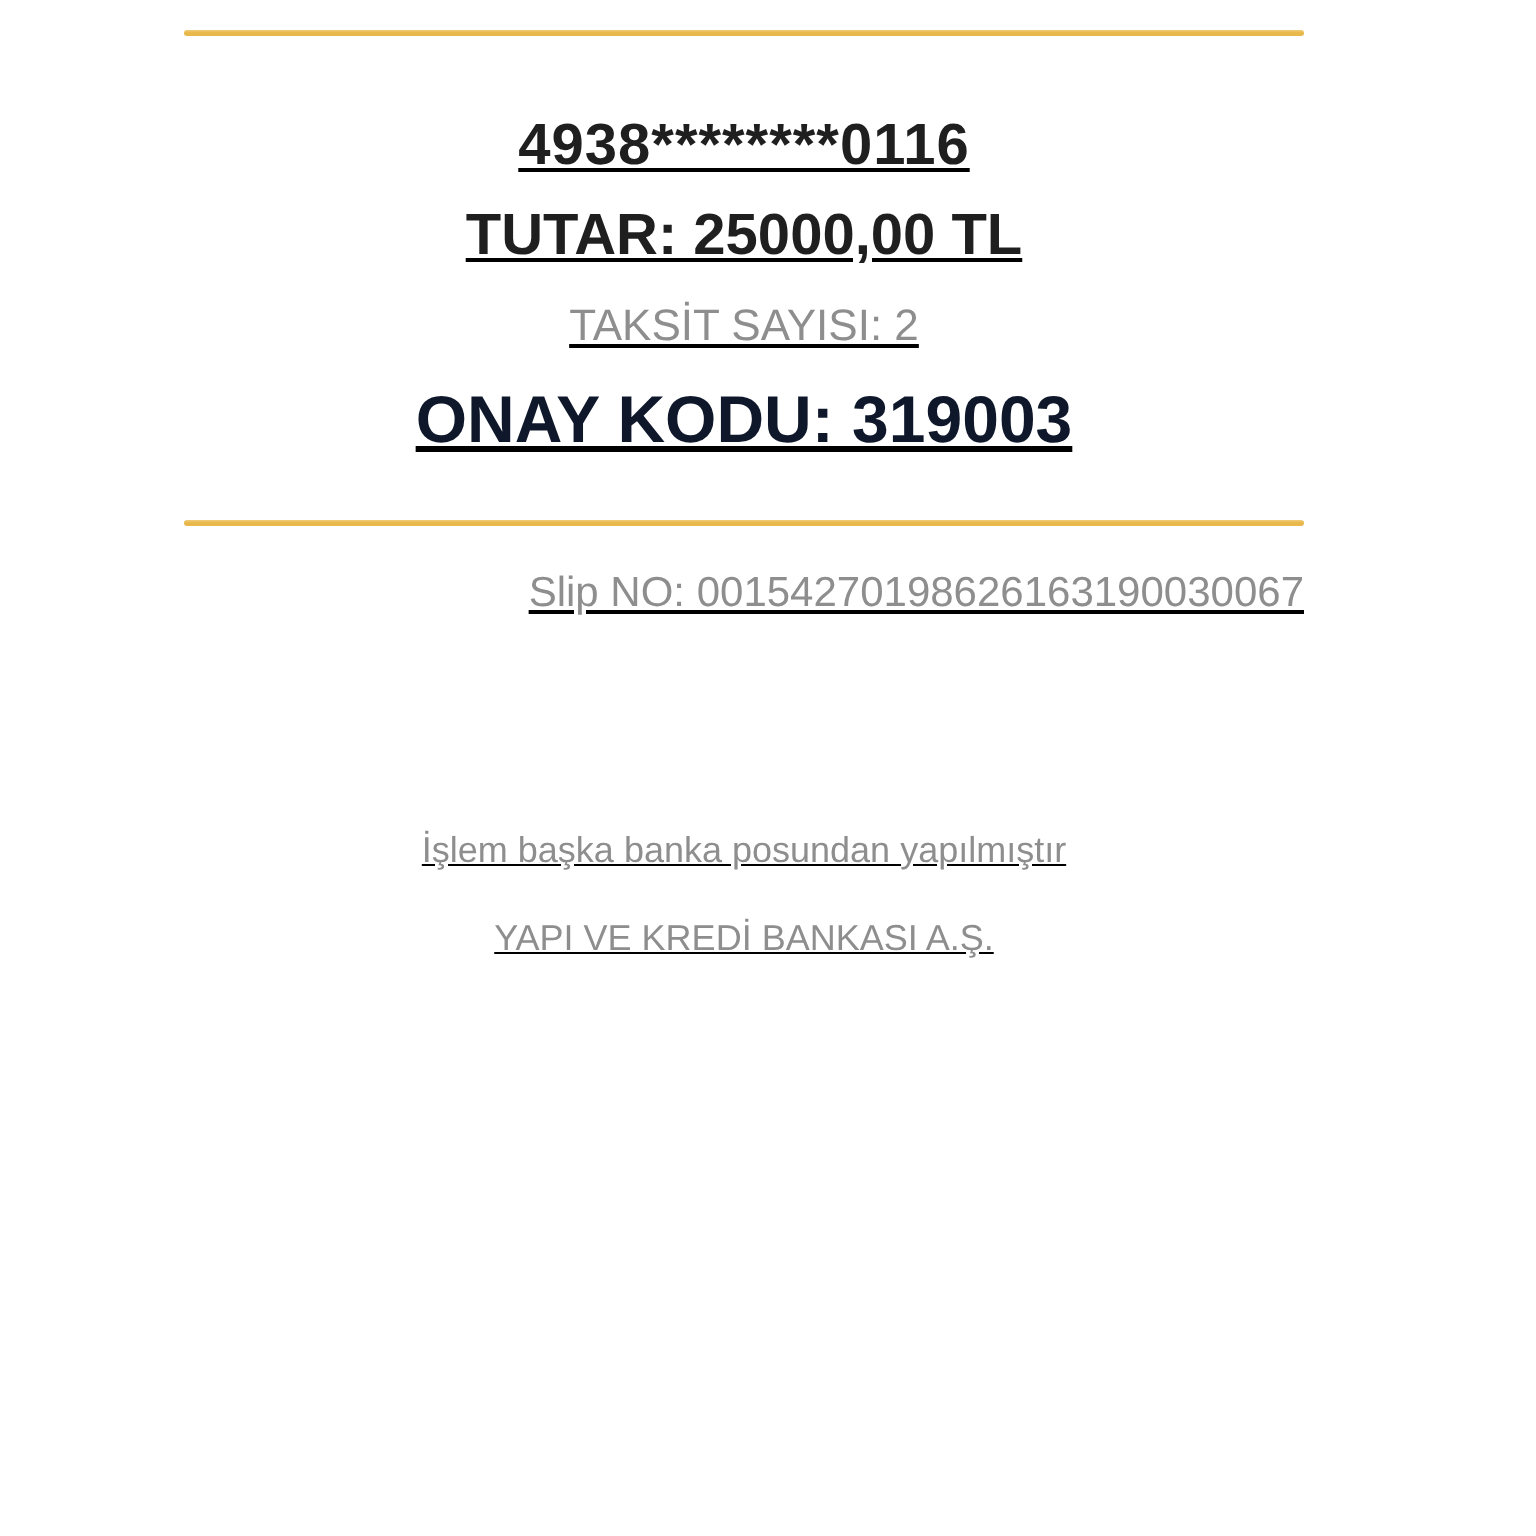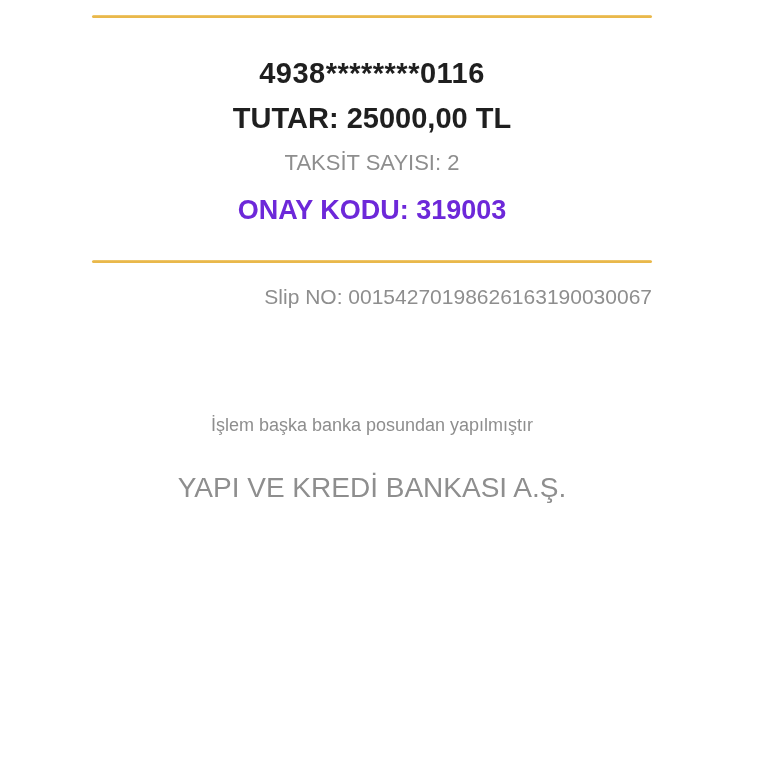--- a/index.html
+++ b/index.html
@@ -7,20 +7,21 @@
     padding: 0;
     background: #ffffff;
     font-family: "Liberation Sans", sans-serif;
   }
   .canvas {
     position: relative;
     width: 712px;
     height: 768px;
     background: #ffffff;
     overflow: hidden;
+    text-decoration: underline;
   }
   .receipt {
     position: relative;
     margin-left: 92px;
     width: 560px;
     text-align: center;
   }
   .divider {
     height: 3px;
     border: none;
@@ -45,36 +46,36 @@
   .sale-type { margin-top: 10px; }
   .installments {
     margin-top: 15px;
     font-size: 22px;
     line-height: 26px;
     font-weight: 400;
     color: #8e8e8e;
   }
   .approval {
     margin-top: 18px;
-    font-size: 27px;
+    font-size: 33px;
     line-height: 32px;
     font-weight: 700;
-    color: #6d28d9;
+    color: #0f172a;
   }
   .gray-line {
     font-size: 21px;
     line-height: 26px;
     font-weight: 400;
     color: #8e8e8e;
   }
   .ref-no  { margin-top: 35px; }
   .slip-no { margin-top: 21px; text-align: right; }
   .aid     { margin-top: 16px; }
   .note    { margin-top: 101px; font-size: 18px; line-height: 28px; }
-  .bank    { margin-top: 35px;  font-size: 28px; line-height: 28px; }
+  .bank    { margin-top: 16px;  font-size: 18px; line-height: 28px; }
 </style>
 </head>
 <body>
 
 <div class="canvas">
   <div class="receipt">
 
     <hr class="divider divider-top">
 
     <p class="line big-bold card-number">4938********0116</p>

